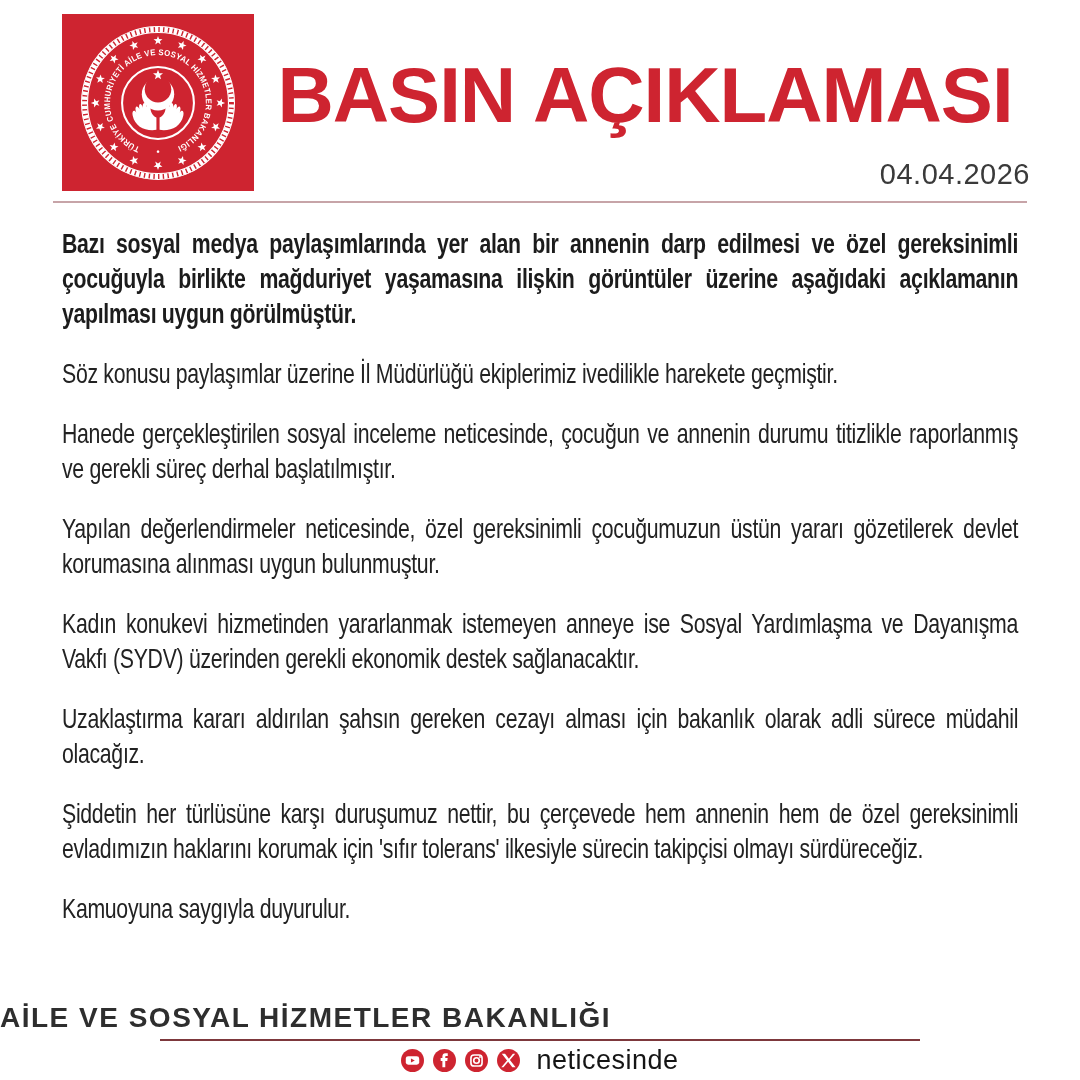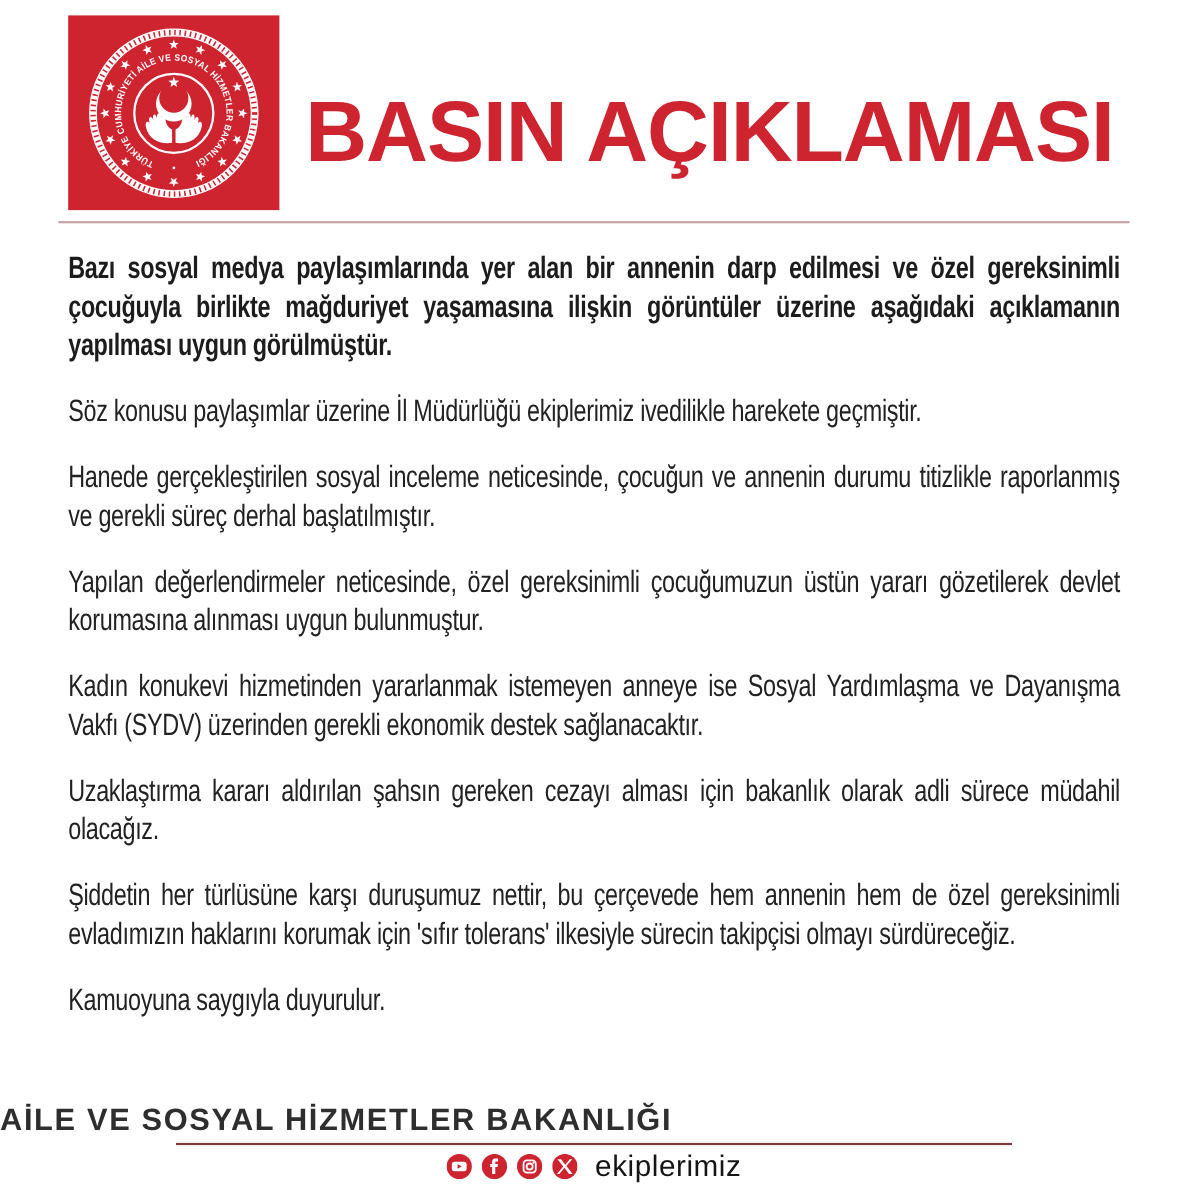--- a/index.html
+++ b/index.html
@@ -12,21 +12,21 @@
   .page { position: relative; width: 1080px; height: 1080px; background: #fff; }
 
   
   .logo-box {
     position: absolute; left: 62px; top: 14px;
     width: 192px; height: 177px;
     background: #ce2430;
     display: flex; align-items: center; justify-content: center;
   }
   .title {
-    position: absolute; left: 256px; top: 44px; right: 46px; height: 150px;
+    position: absolute; left: 256px; top: 20px; right: 46px; height: 150px;
     display: flex; align-items: center; justify-content: center;
     color: #ce2430; font-weight: 700; font-size: 78px;
     letter-spacing: -1px; white-space: nowrap;
   }
   .date {
     position: absolute; right: 50px; top: 158px;
     font-size: 29px; color: #3a3a3a; letter-spacing: 0.5px;
   }
   .top-rule {
     position: absolute; left: 53px; right: 53px; top: 201px; height: 2px;
@@ -120,20 +120,21 @@
 
       <g fill="#ffffff">
         <use href="#hand"></use>
         <use href="#hand" transform="scale(-1,1)"></use>
       </g>
     </svg>
   </div>
 
   <div class="title">BASIN AÇIKLAMASI</div>
 
+  <div class="date">04.04.2026</div>
 
   <div class="top-rule"></div>
 
   <div class="body-text">
     <p class="lead">Bazı sosyal medya paylaşımlarında yer alan bir annenin darp edilmesi ve özel gereksinimli çocuğuyla birlikte mağduriyet yaşamasına ilişkin görüntüler üzerine aşağıdaki açıklamanın yapılması uygun görülmüştür.</p>
     <p>Söz konusu paylaşımlar üzerine İl Müdürlüğü ekiplerimiz ivedilikle harekete geçmiştir.</p>
     <p>Hanede gerçekleştirilen sosyal inceleme neticesinde, çocuğun ve annenin durumu titizlikle raporlanmış ve gerekli süreç derhal başlatılmıştır.</p>
     <p>Yapılan değerlendirmeler neticesinde, özel gereksinimli çocuğumuzun üstün yararı gözetilerek devlet korumasına alınması uygun bulunmuştur.</p>
     <p>Kadın konukevi hizmetinden yararlanmak istemeyen anneye ise Sosyal Yardımlaşma ve Dayanışma Vakfı (SYDV) üzerinden gerekli ekonomik destek sağlanacaktır.</p>
     <p>Uzaklaştırma kararı aldırılan şahsın gereken cezayı alması için bakanlık olarak adli sürece müdahil olacağız.</p>
@@ -157,16 +158,16 @@
     <svg viewBox="0 0 24 24" width="23" height="23">
       <circle cx="12" cy="12" r="12" fill="#ce2430"></circle>
       <rect x="6.2" y="6.2" width="11.6" height="11.6" rx="3.2" fill="none" stroke="#ffffff" stroke-width="1.7"></rect>
       <circle cx="12" cy="12" r="2.9" fill="none" stroke="#ffffff" stroke-width="1.7"></circle>
       <circle cx="15.6" cy="8.4" r="1" fill="#ffffff"></circle>
     </svg>
     <svg viewBox="0 0 24 24" width="23" height="23">
       <circle cx="12" cy="12" r="12" fill="#ce2430"></circle>
       <path d="M5 5 h3.4 l4 5.3 L16.6 5 H19 l-5.5 6.5 L19.4 19 H16 l-4.4 -5.8 L6.8 19 H4.5 l6 -7 z" fill="#ffffff"></path>
     </svg>
-    <span class="handle">ekiplerimiz</span>
+    <span class="handle">neticesinde</span>
   </div>
 
 </div>
 
 </body></html>

